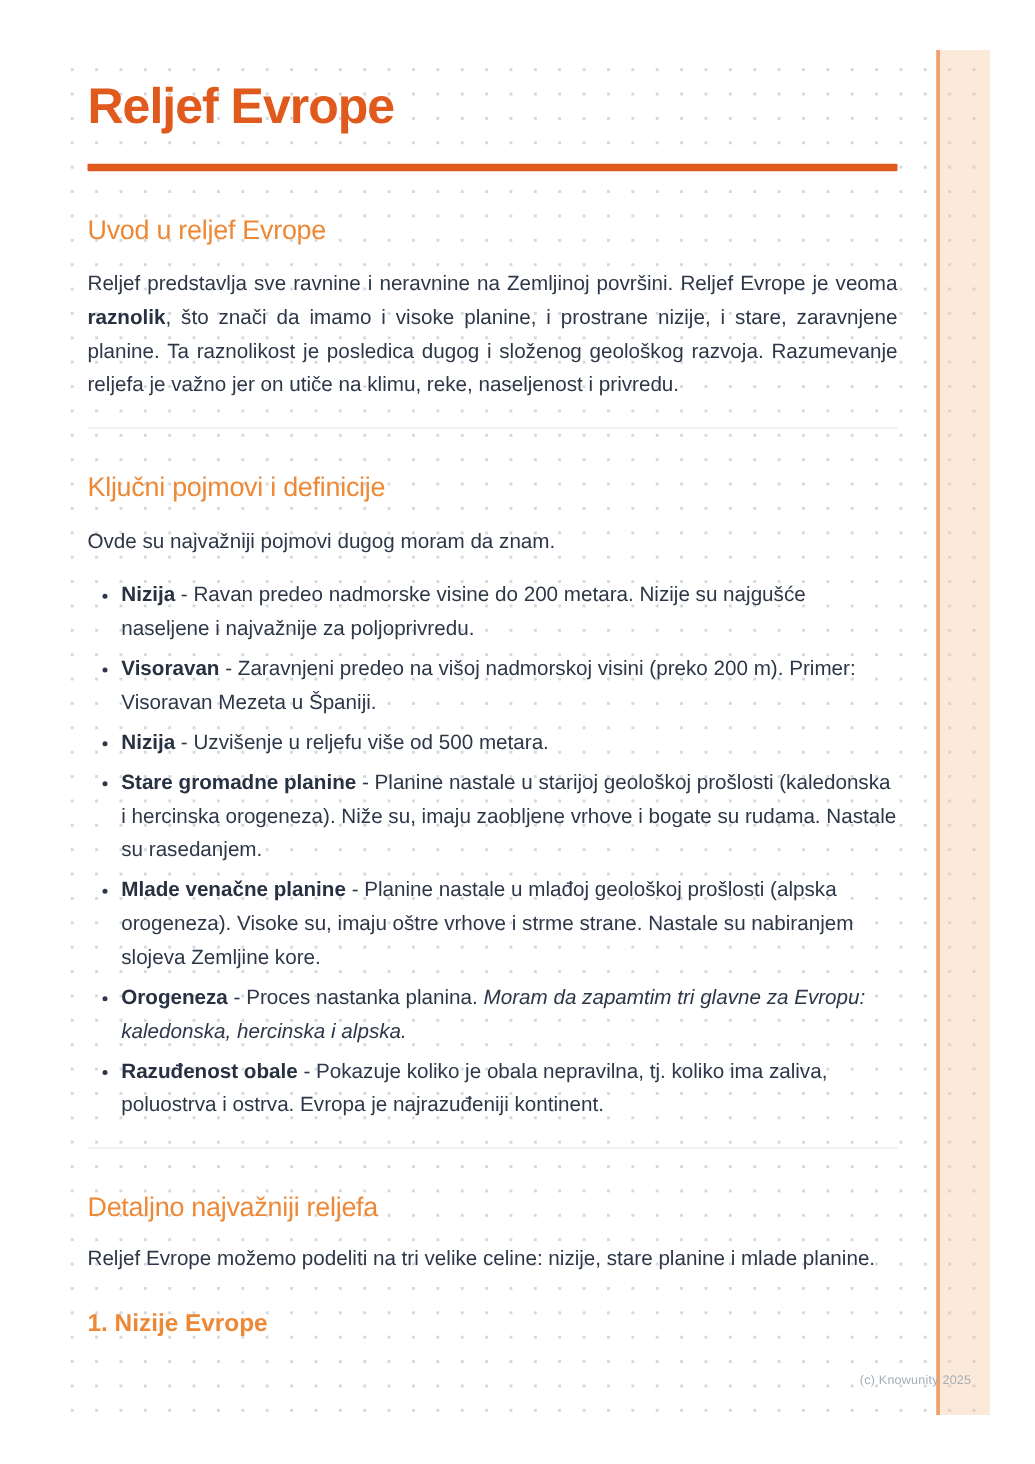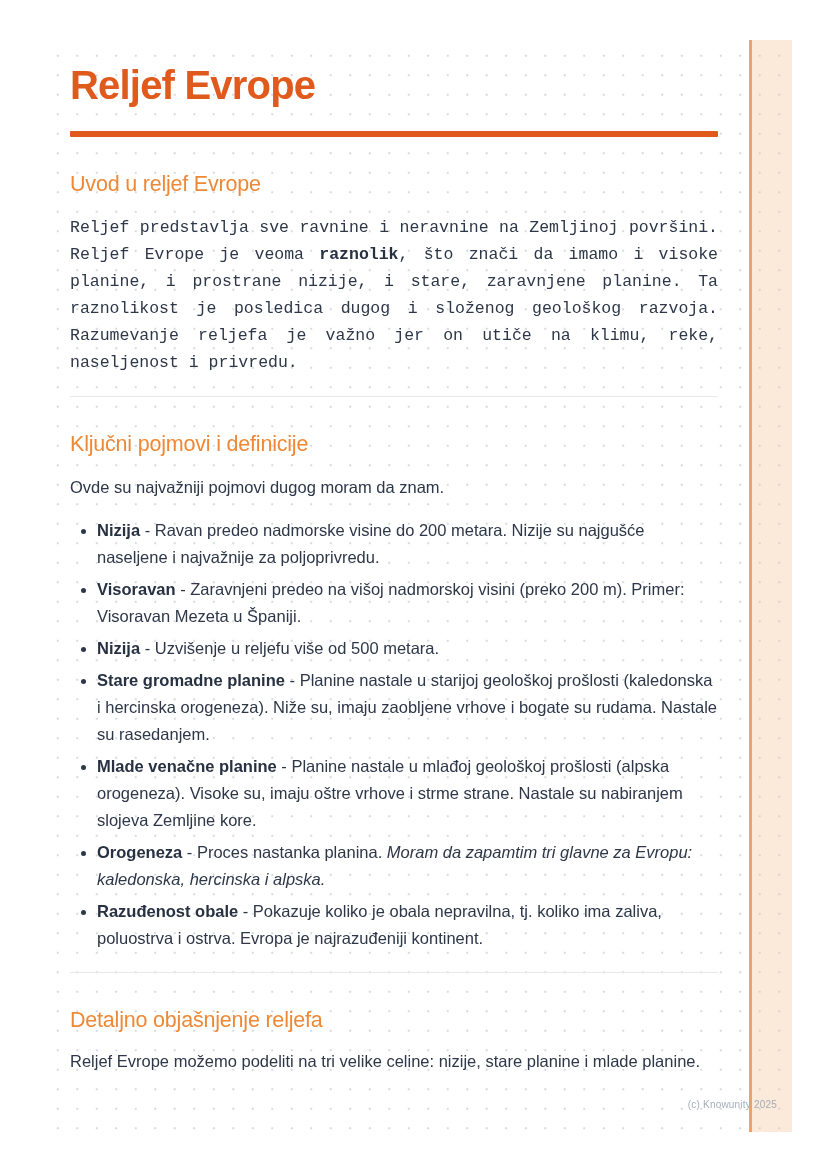--- a/index.html
+++ b/index.html
@@ -61,21 +61,21 @@
     font-weight: 700;
     color: #ed8936;
   }
   p.body {
     margin: 16px 0 0;
     font-size: 16.5px;
     line-height: 27px;
     color: #2d3748;
   }
   p.body.tight { margin-top: 14px; }
-  p.justify { text-align: justify; font-family: Liberation Mono, monospace; }
+  p.justify { text-align: justify; }
   strong { font-weight: 700; color: #273142; }
   em.note { font-style: italic; }
   hr.divider {
     border: none;
     border-top: 1px solid #e7e9ec;
     margin: 20px 0;
   }
   ul.terms {
     margin: 16px 0 0;
     padding-left: 27px;
@@ -122,20 +122,21 @@
       <li><strong>Visoravan</strong><span> - Zaravnjeni predeo na višoj nadmorskoj visini (preko 200 m). Primer: Visoravan Mezeta u Španiji.</span></li>
       <li><strong>Nizija</strong><span> - Uzvišenje u reljefu više od 500 metara.</span></li>
       <li><strong>Stare gromadne planine</strong><span> - Planine nastale u starijoj geološkoj prošlosti (kaledonska i hercinska orogeneza). Niže su, imaju zaobljene vrhove i bogate su rudama. Nastale su rasedanjem.</span></li>
       <li><strong>Mlade venačne planine</strong><span> - Planine nastale u mlađoj geološkoj prošlosti (alpska orogeneza). Visoke su, imaju oštre vrhove i strme strane. Nastale su nabiranjem slojeva Zemljine kore.</span></li>
       <li><strong>Orogeneza</strong><span> - Proces nastanka planina. </span><em class="note">Moram da zapamtim tri glavne za Evropu: kaledonska, hercinska i alpska.</em></li>
       <li><strong>Razuđenost obale</strong><span> - Pokazuje koliko je obala nepravilna, tj. koliko ima zaliva, poluostrva i ostrva. Evropa je najrazuđeniji kontinent.</span></li>
     </ul>
 
     <hr class="divider">
 
-    <h2 class="section">Detaljno objašnjenje reljefa</h2>
+    <h2 class="section">Detaljno najvažniji reljefa</h2>
     <p class="body tight">Reljef Evrope možemo podeliti na tri velike celine: nizije, stare planine i mlade planine.</p>
 
+    <h3 class="subsection">1. Nizije Evrope</h3>
 
   </div>
 </div>
 
 <div class="footer">(c) Knowunity 2025</div>
 
 </body></html>

